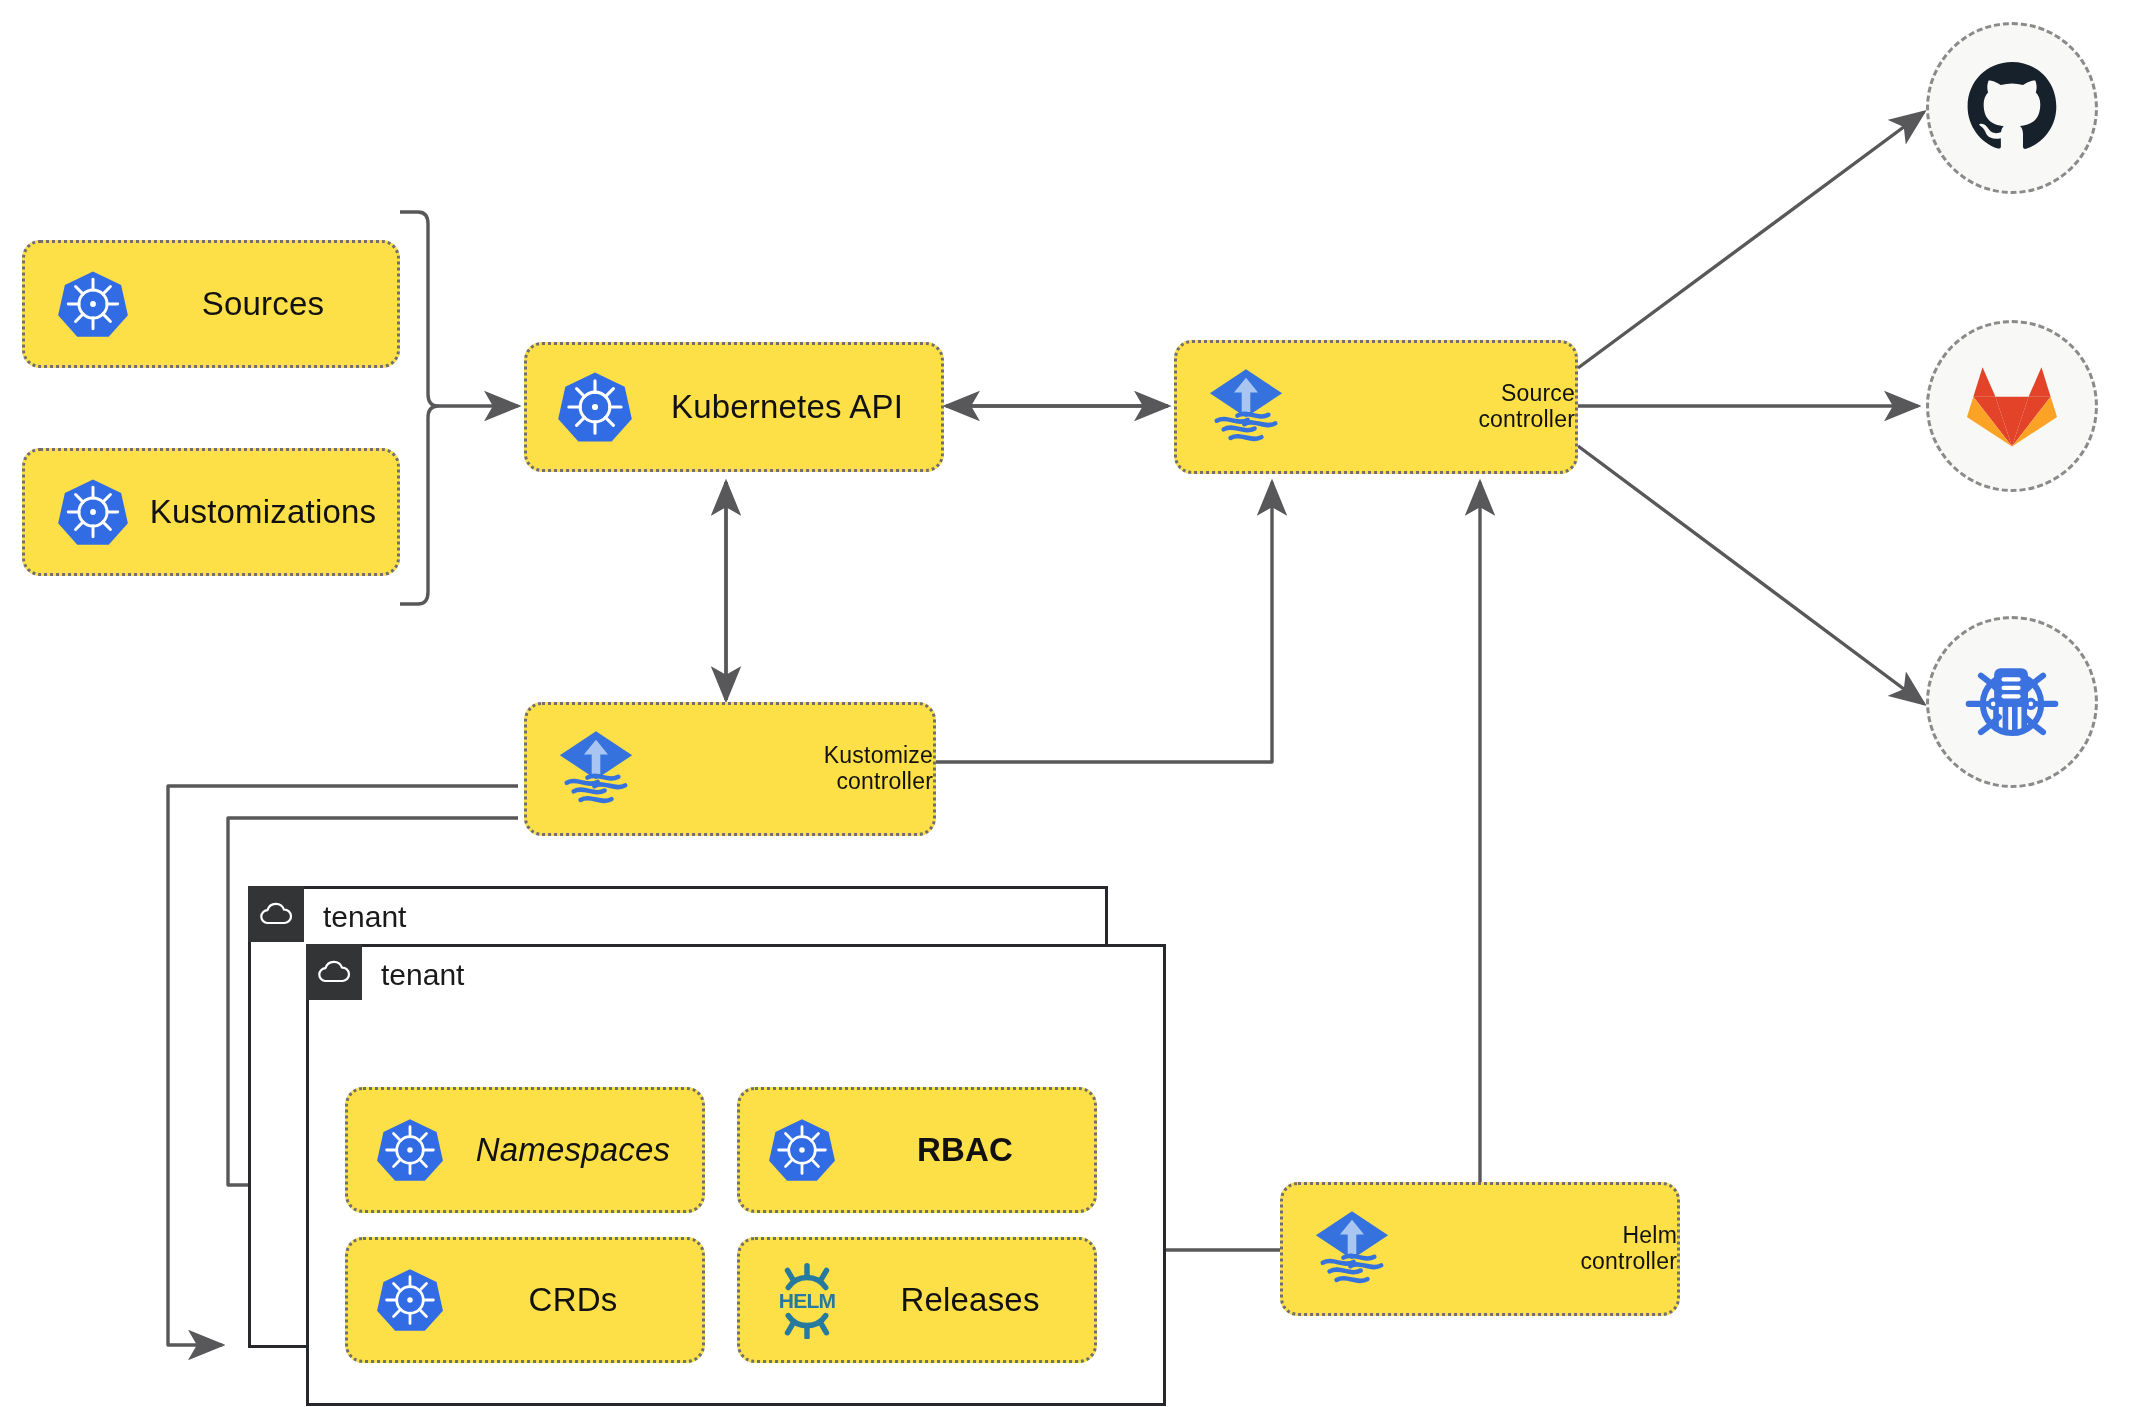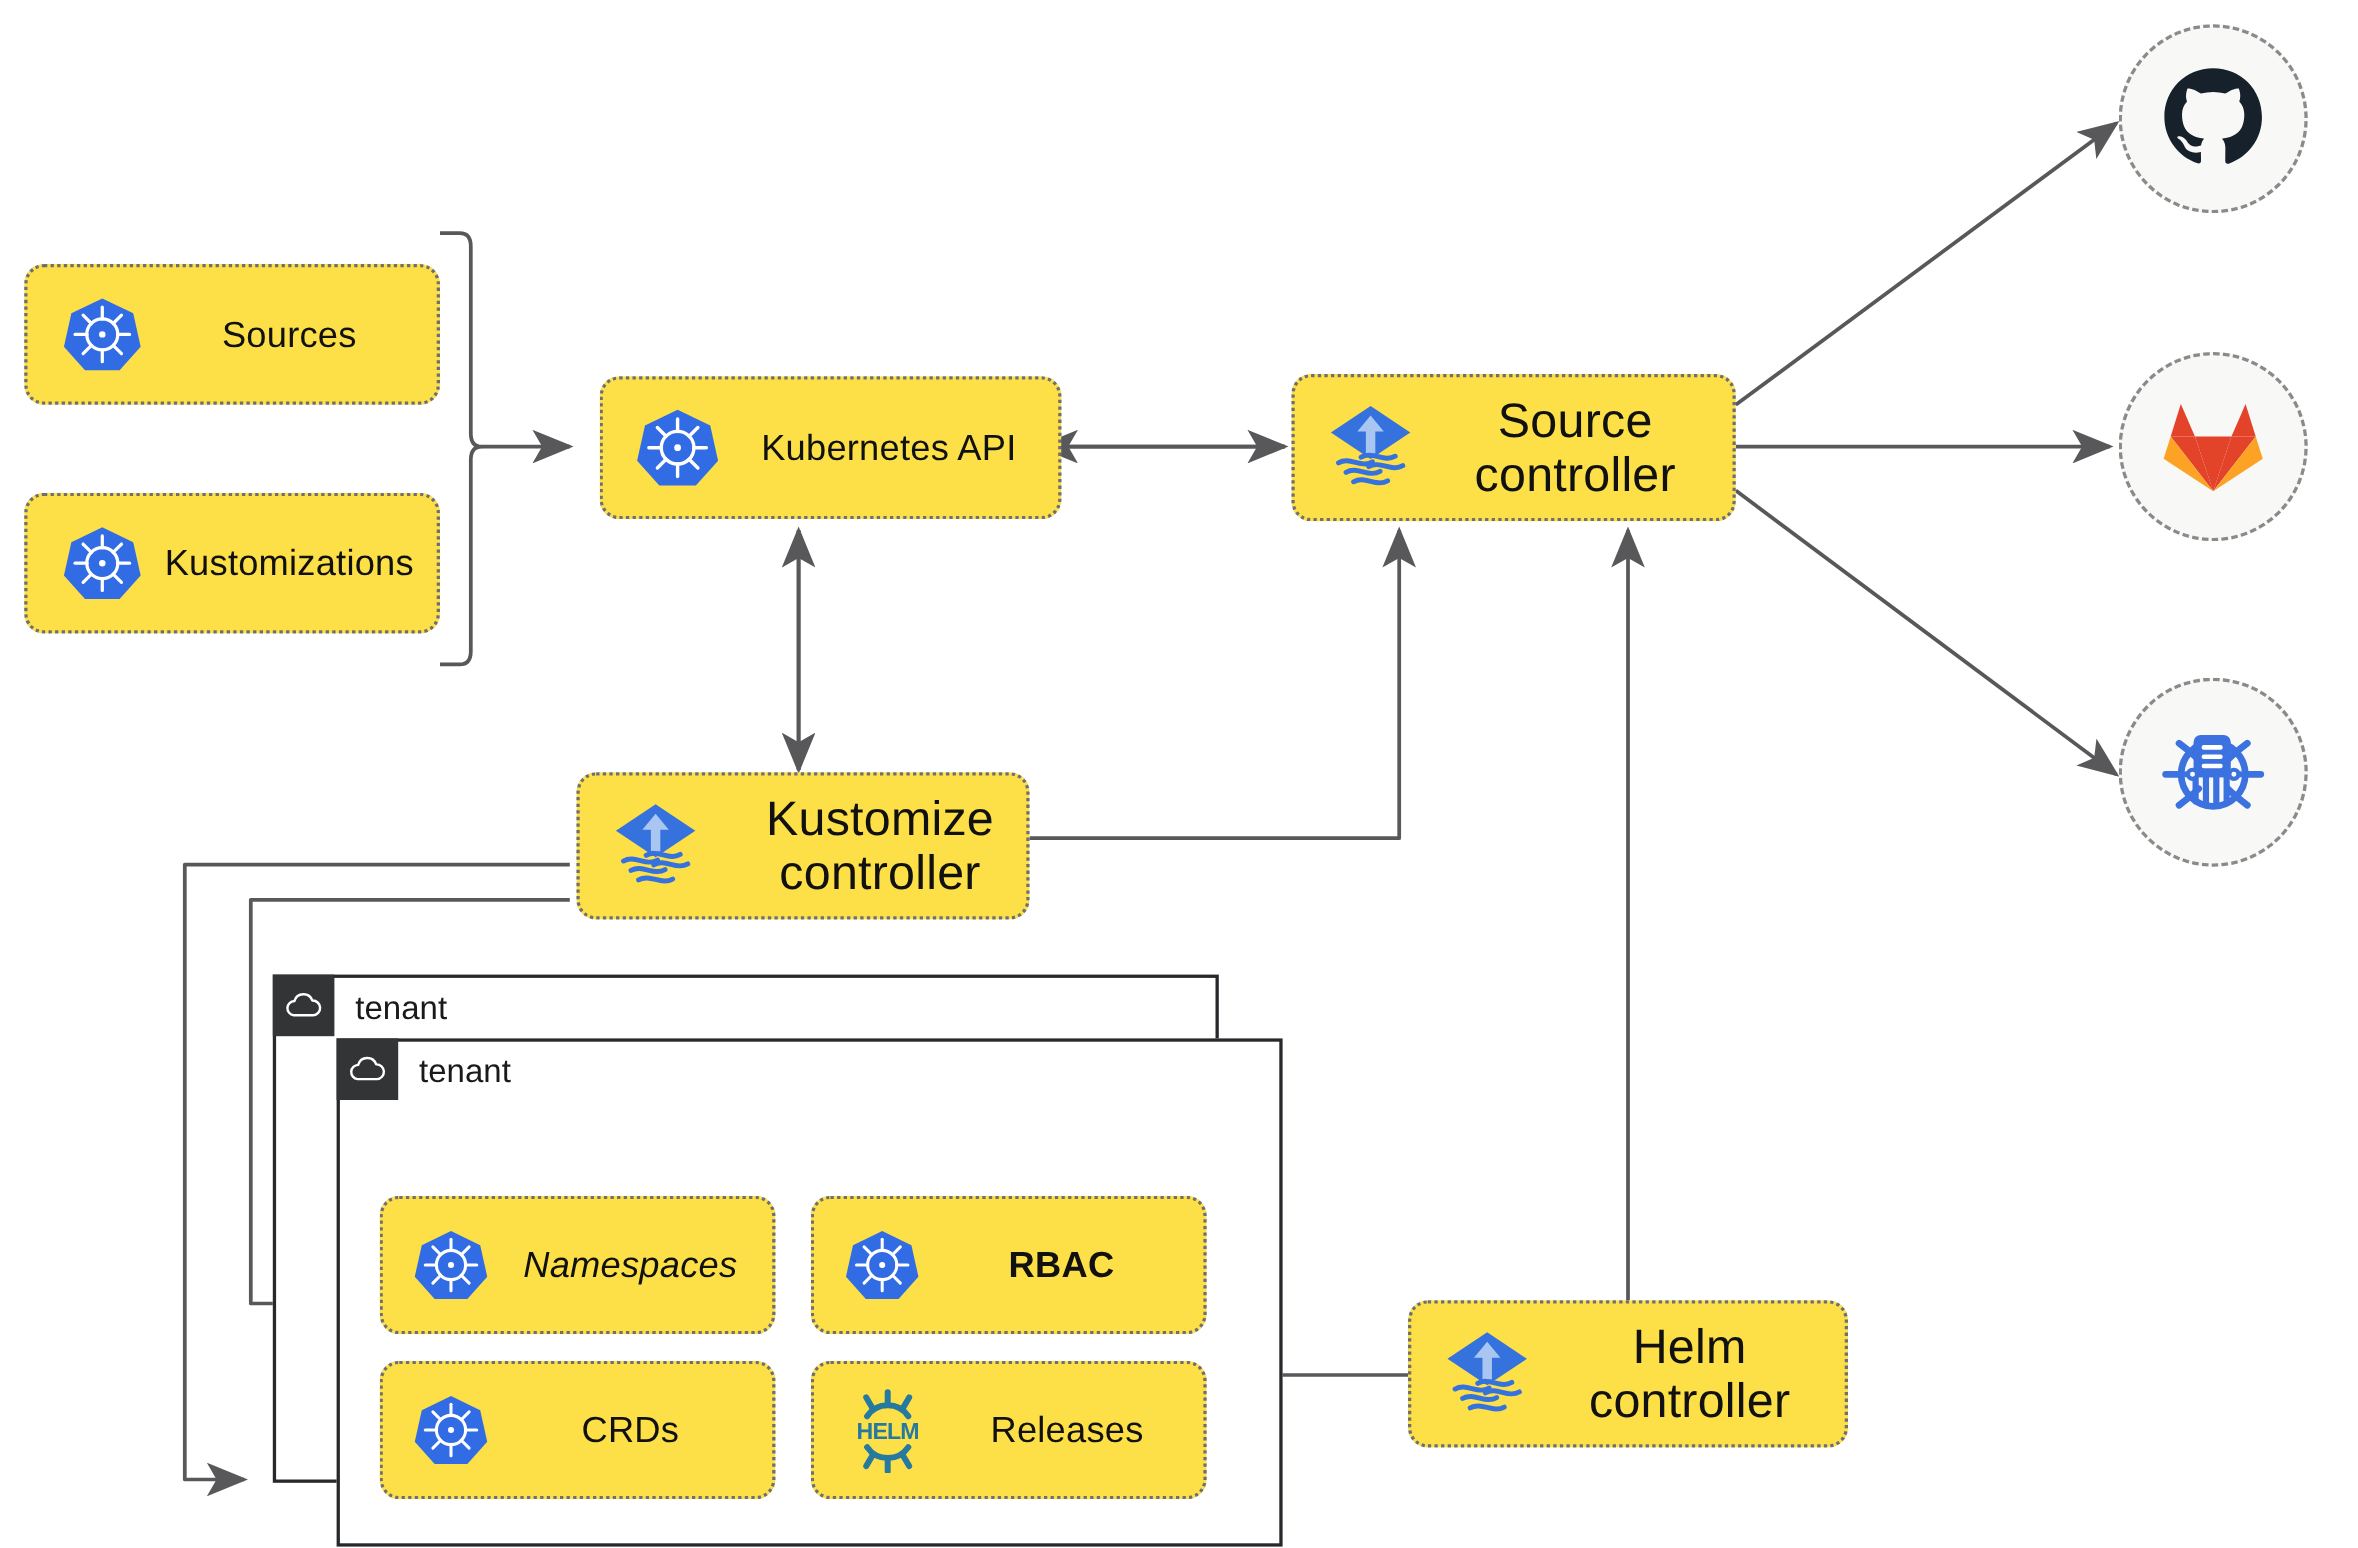--- a/index.html
+++ b/index.html
@@ -5,21 +5,21 @@
   html,body{margin:0;padding:0;background:#ffffff;}
   body{width:2144px;height:1407px;position:relative;overflow:hidden;
        font-family:"Liberation Sans","DejaVu Sans",sans-serif;color:#0f0f0f;}
   #canvas{position:absolute;inset:0;width:2144px;height:1407px;}
   svg.edges{position:absolute;left:0;top:0;width:2144px;height:1407px;overflow:visible;pointer-events:none;}
 
   
   .node{position:absolute;background:#fde047;border:3px dotted #6f6f6f;border-radius:18px;
         display:flex;align-items:center;box-sizing:border-box;}
   .node .label{flex:1;text-align:center;font-size:33px;line-height:1.12;color:#111;letter-spacing:.2px;}
-  .node .label.two{font-size:44px;}
+  .node .label.two{font-size:23px;text-align:right;}
   .node .ico{flex:0 0 auto;display:flex;align-items:center;justify-content:center;}
 
   
   .tenant{position:absolute;background:#ffffff;border:3px solid #26282b;box-sizing:border-box;}
   .tenant .tab{position:absolute;left:-3px;top:-3px;height:56px;background:#323436;
        display:flex;align-items:center;padding-left:0;box-sizing:border-box;}
   .tenant .tabico{width:56px;height:56px;display:flex;align-items:center;justify-content:center;}
   .tenant .tabtext{position:absolute;top:0;height:56px;display:flex;align-items:center;
        font-size:30px;color:#1a1a1a;}
 
@@ -105,21 +105,21 @@
           <line x1="16.5" y1="16.5" x2="23.2" y2="23.2"></line>
             <line x1="40.8" y1="40.8" x2="47.5" y2="47.5"></line>
           <line x1="47.5" y1="16.5" x2="40.8" y2="23.2"></line>
             <line x1="23.2" y1="40.8" x2="16.5" y2="47.5"></line>
         </g>
       </svg>
     </span>
     <span class="label">Kustomizations</span>
   </div>
 
-  <div class="node" style="left:545px;top:342px;width:420px;height:130px;">
+  <div class="node" style="left:524px;top:342px;width:420px;height:130px;">
     <span class="ico" style="margin-left:30px;">
       <svg width="76" height="76" viewBox="0 0 64 64" aria-hidden="true">
         <polygon points="32,3 57,15 63,42 46,61 18,61 1,42 7,15" fill="#326CE5"></polygon>
         <g fill="none" stroke="#ffffff" stroke-width="2.6" stroke-linecap="round">
           <circle cx="32" cy="32" r="12.5"></circle>
           <circle cx="32" cy="32" r="2.6" fill="#ffffff" stroke="none"></circle>
           <line x1="32" y1="10" x2="32" y2="19.6"></line>
             <line x1="32" y1="44.4" x2="32" y2="54"></line>
           <line x1="10" y1="32" x2="19.6" y2="32"></line>
             <line x1="44.4" y1="32" x2="54" y2="32"></line>

